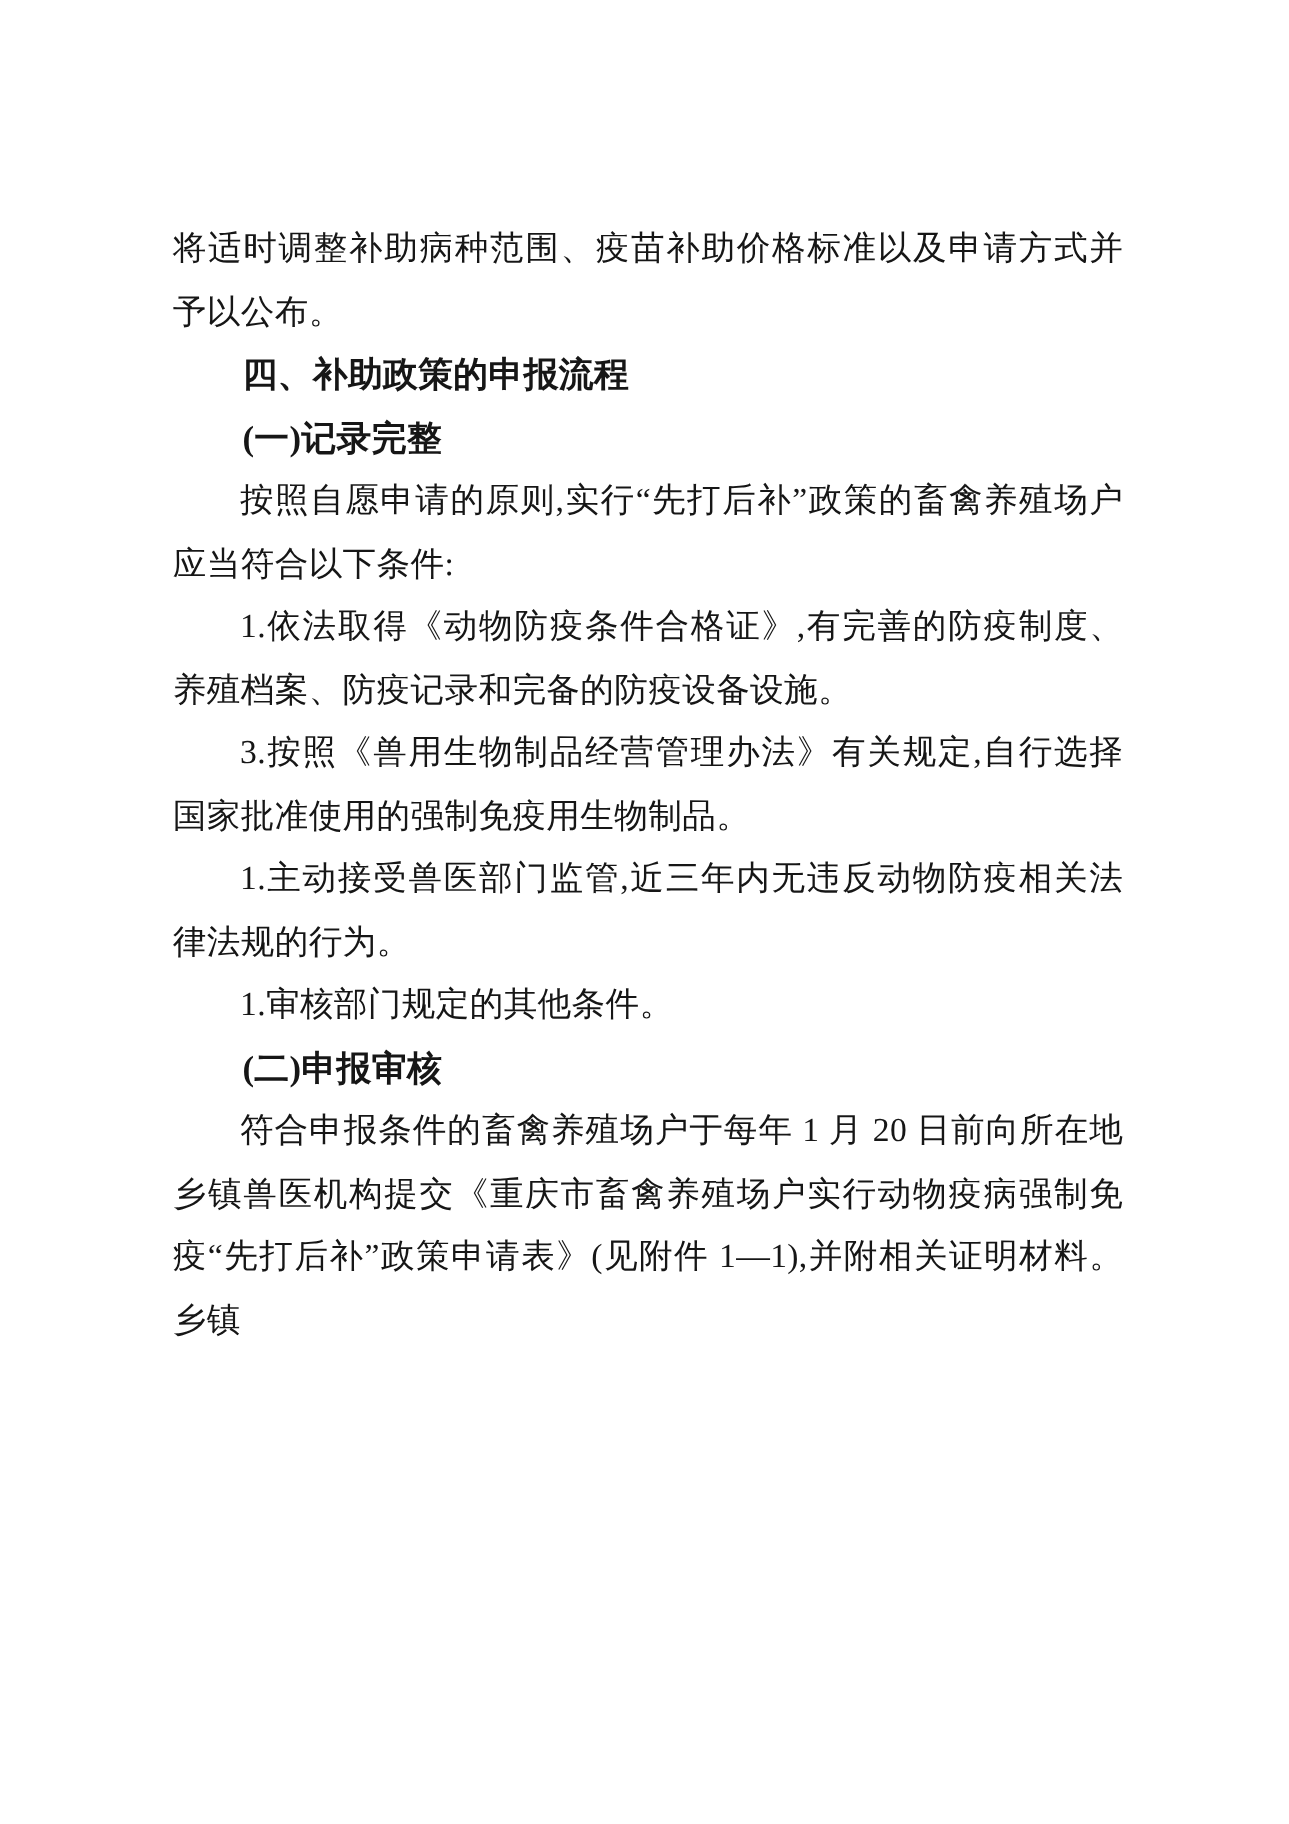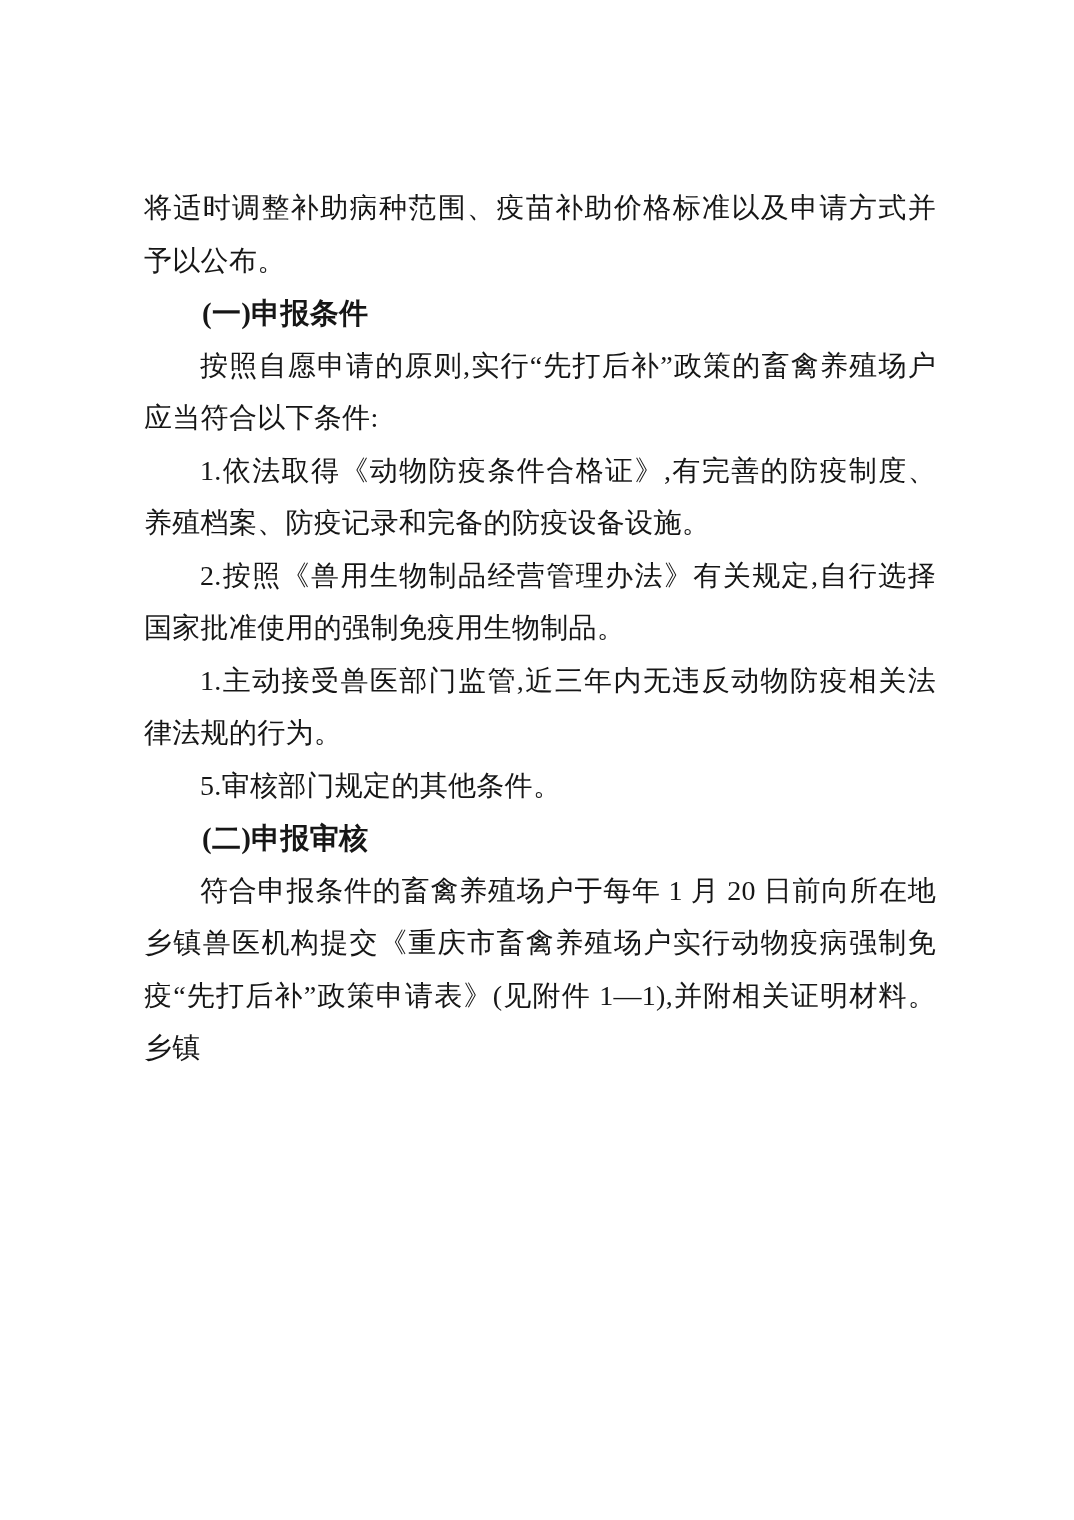--- a/index.html
+++ b/index.html
@@ -53,23 +53,24 @@
     color: #161616;
     white-space: pre;
   }
 </style>
 </head>
 <body>
 
 <div class="page">
   <div class="content">
       <div class="para body no-indent">将适时调整补助病种范围、疫苗补助价格标准以及申请方式并予以公布。</div>
-      <div class="para heading2">(一)申报条件</div>
+      <div class="para heading1">四、补助政策的申报流程</div>
+      <div class="para heading2">(一)记录完整</div>
       <div class="para body">按照自愿申请的原则,实行“先打后补”政策的畜禽养殖场户应当符合以下条件:</div>
       <div class="para body">1.依法取得《动物防疫条件合格证》,有完善的防疫制度、养殖档案、防疫记录和完备的防疫设备设施。</div>
-      <div class="para body">2.按照《兽用生物制品经营管理办法》有关规定,自行选择国家批准使用的强制免疫用生物制品。</div>
+      <div class="para body">3.按照《兽用生物制品经营管理办法》有关规定,自行选择国家批准使用的强制免疫用生物制品。</div>
       <div class="para body">1.主动接受兽医部门监管,近三年内无违反动物防疫相关法律法规的行为。</div>
-      <div class="para body">5.审核部门规定的其他条件。</div>
+      <div class="para body">1.审核部门规定的其他条件。</div>
       <div class="para heading2">(二)申报审核</div>
       <div class="para body">符合申报条件的畜禽养殖场户于每年 1 月 20 日前向所在地乡镇兽医机构提交《重庆市畜禽养殖场户实行动物疫病强制免疫“先打后补”政策申请表》(见附件 1—1),并附相关证明材料。乡镇</div>
     </div>
   <div class="page-number">- 8 -</div>
 </div>
 
 </body></html>

